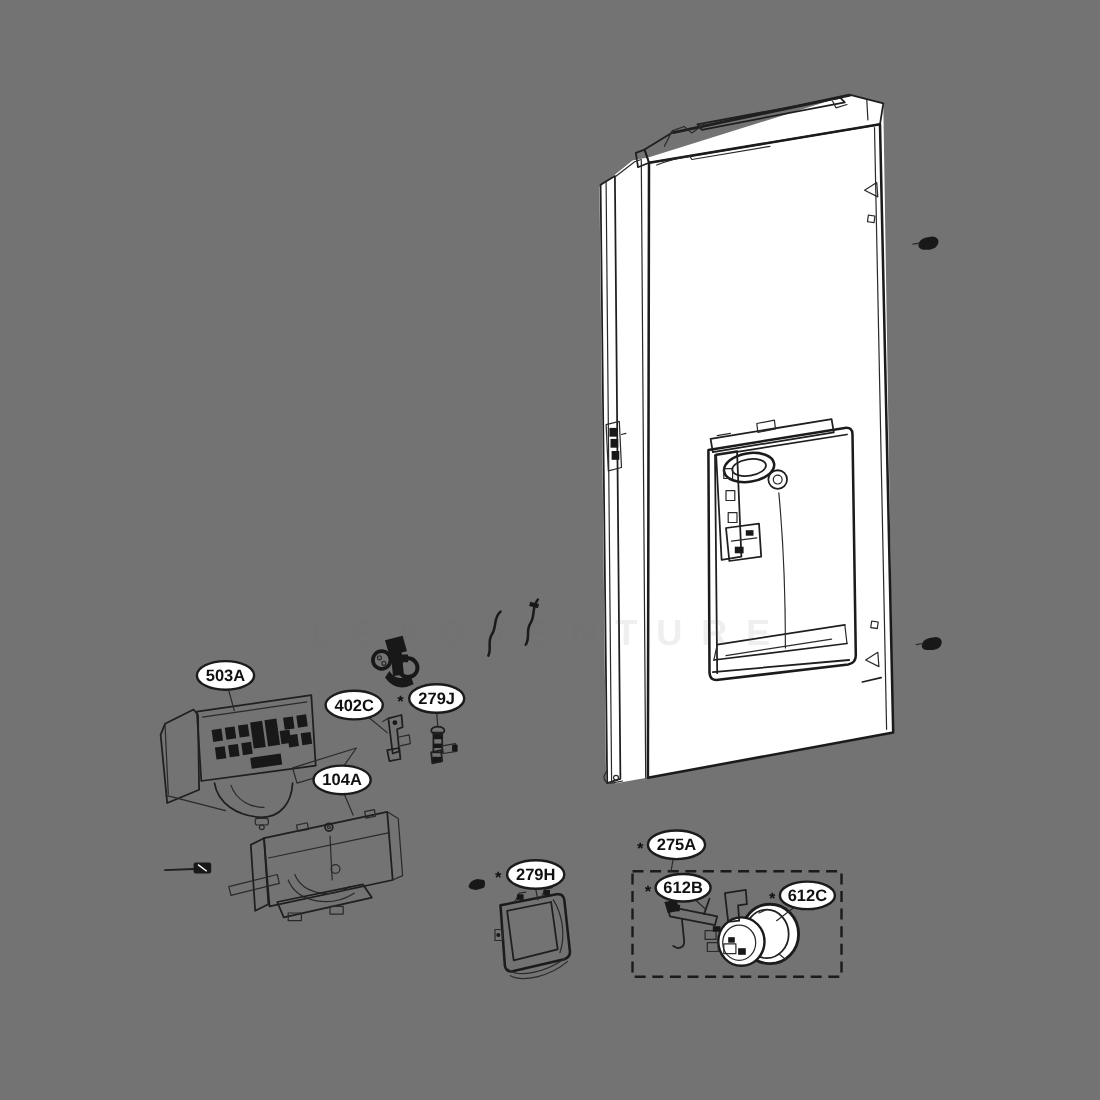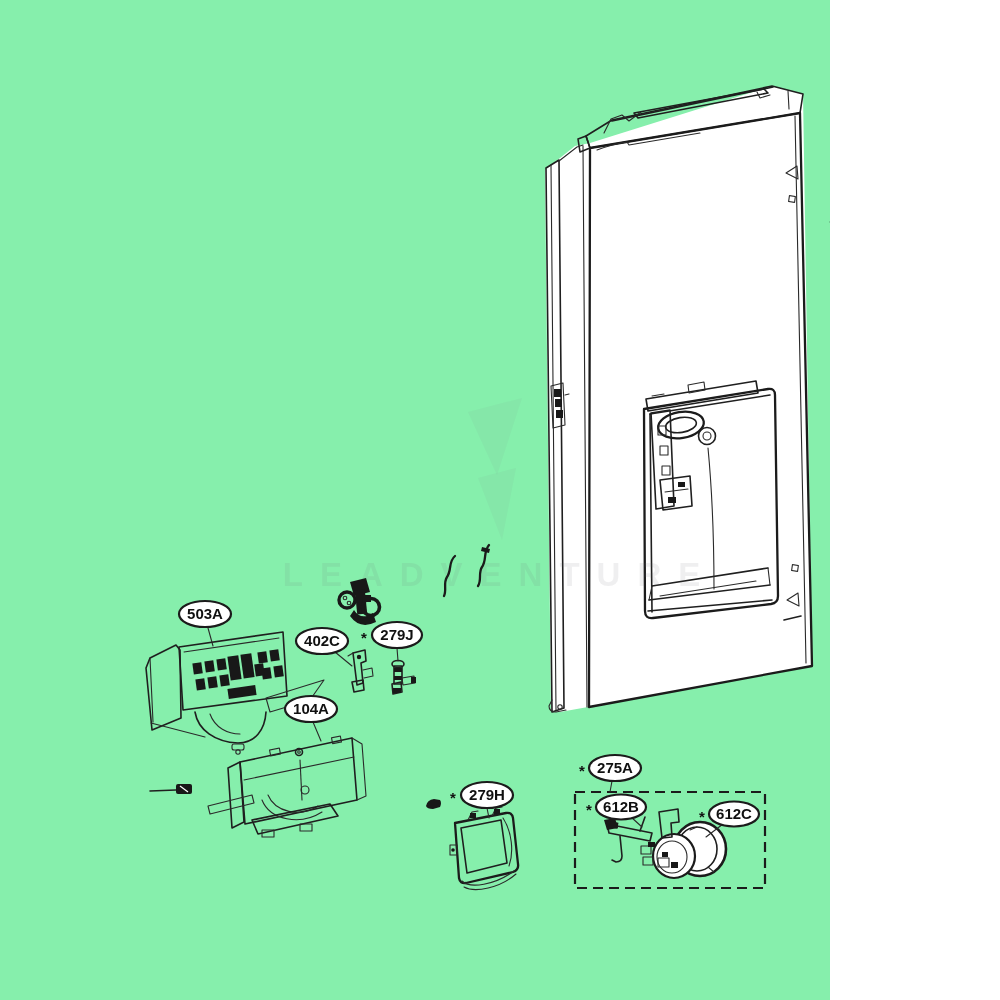--- a/index.html
+++ b/index.html
@@ -1,16 +1,16 @@
 <!DOCTYPE html>
 <html><head>
 <meta charset="utf-8">
 <style>
   html,body{margin:0;padding:0;background:#fff;}
-  .canvas{position:relative;width:830px;height:1000px;background:#86efac;overflow:hidden;
+  .canvas{position:relative;width:1000px;height:1000px;background:#737373;overflow:hidden;
           font-family:"Liberation Sans",sans-serif;}
   svg{position:absolute;inset:0;}
   .ln{fill:none;stroke:#1f1f1f;stroke-width:1.6;stroke-linejoin:round;stroke-linecap:round;}
   .lnt{fill:none;stroke:#2a2a2a;stroke-width:1.1;stroke-linejoin:round;stroke-linecap:round;}
   .ln2{fill:none;stroke:#1b1b1b;stroke-width:2.3;stroke-linejoin:round;stroke-linecap:round;}
   .dk{fill:#181818;stroke:none;}
   .lbl ellipse{fill:#ffffff;stroke:#1b1b1b;stroke-width:2.2;}
   .lbl text{font-family:"Liberation Sans",sans-serif;font-size:15px;font-weight:bold;
             fill:#101010;text-anchor:middle;}
   .ast{font-family:"Liberation Sans",sans-serif;font-size:21px;font-weight:bold;fill:#101010;}

